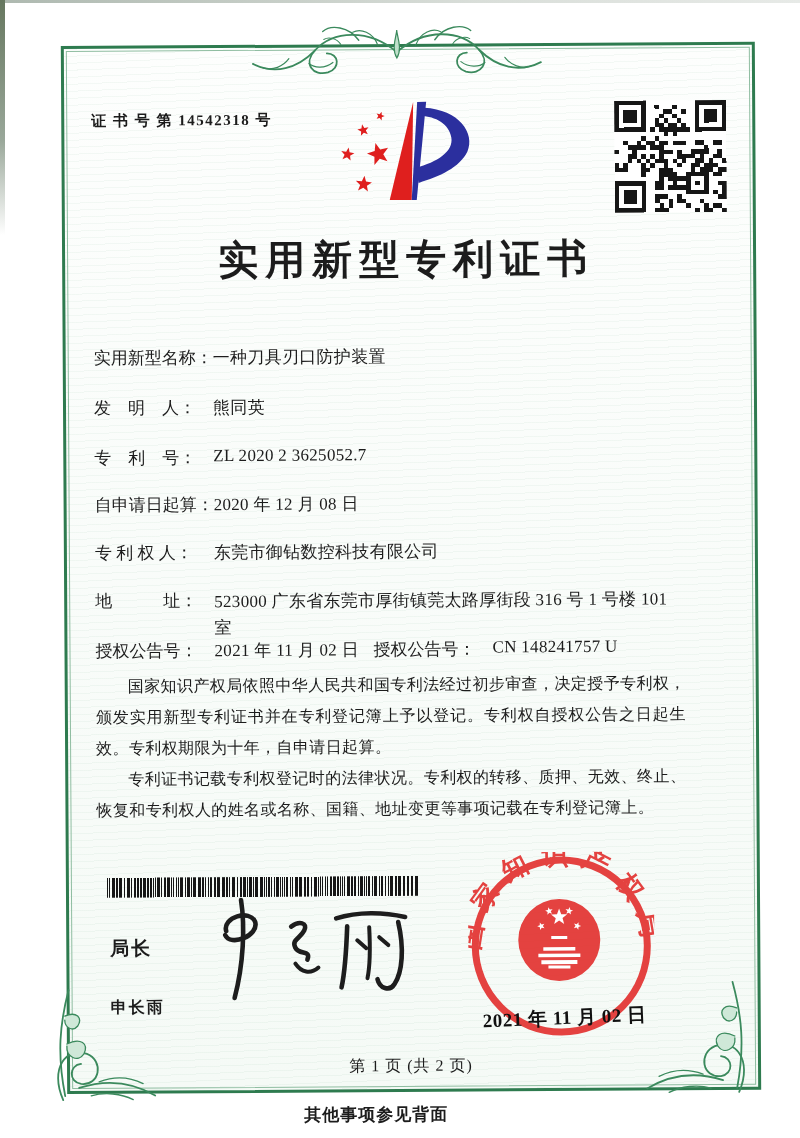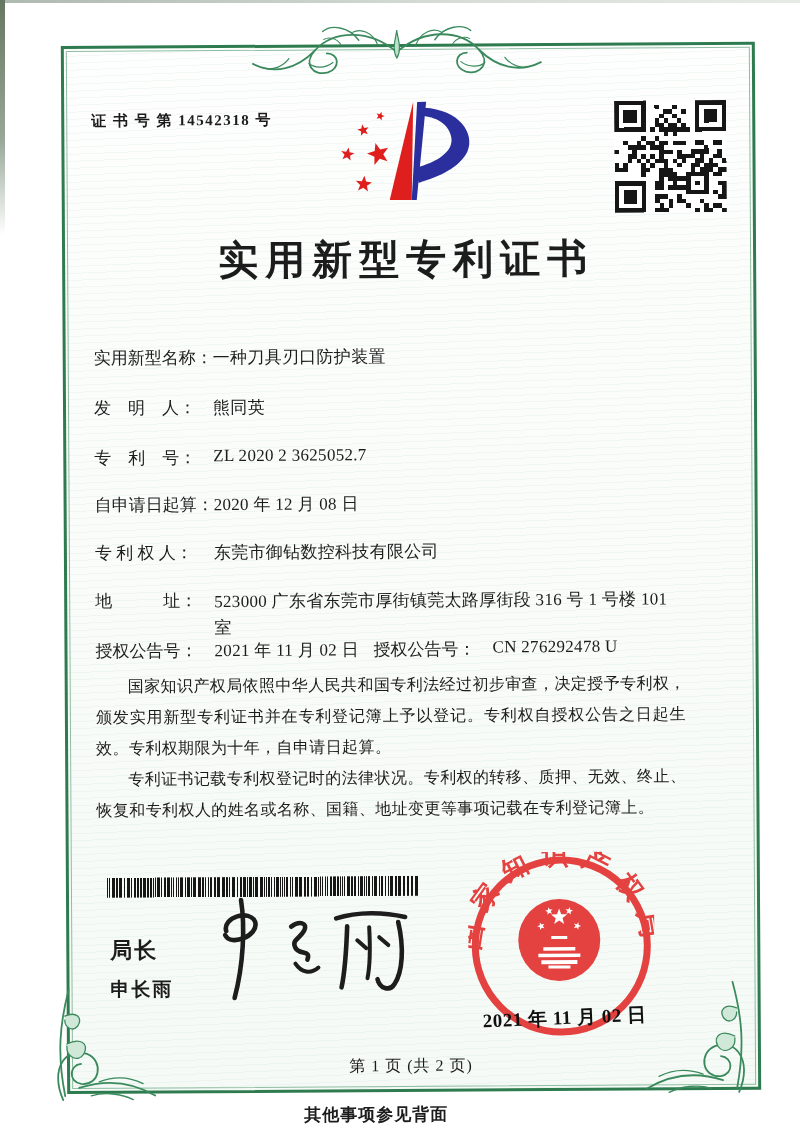--- a/index.html
+++ b/index.html
@@ -29,22 +29,22 @@
   .fields{left:95px;top:338px;width:592px;height:330px;font-size:17px;}
   .frow{position:absolute;left:0;display:flex;align-items:flex-start;}
   .flabel{display:inline-block;min-width:119px;white-space:pre;font-weight:400;flex:none;}
   .fvalue{font-weight:500;letter-spacing:0.3px;}
   .frow-wrap .fvalue{width:460px;line-height:26px;}
   .pair2{position:absolute;left:278px;top:0;display:flex;}
   .paras{left:95px;top:669px;width:590px;font-size:16px;line-height:31px;
     text-align:justify;letter-spacing:0.4px;}
   .paras p{margin:0;text-indent:2em;}
   .barcode{left:105px;top:876px;}
-  .signer-title{left:108px;top:934px;font-size:22px;font-weight:700;letter-spacing:2px;}
-  .signer-name{left:108px;top:975px;font-size:19px;font-weight:700;letter-spacing:2px;}
+  .signer-title{left:108px;top:934px;font-size:19px;font-weight:700;letter-spacing:2px;}
+  .signer-name{left:108px;top:996px;font-size:16px;font-weight:700;letter-spacing:2px;}
   .signature{left:196px;top:892px;}
   .seal{left:466px;top:853px;}
   .seal-date{left:480px;top:1006px;font-size:19px;font-weight:600;
     letter-spacing:0.5px;transform:rotate(-2deg);color:#111;}
   .page-num{left:64px;top:1056px;width:688px;text-align:center;font-size:16px;letter-spacing:1px;}
   .back-note{left:29px;top:1103px;width:688px;text-align:center;font-size:17px;
     font-weight:600;letter-spacing:1px;}
   .orn-top{left:240px;top:18px;}
   .orn-bl{left:44px;top:982px;}
   .orn-br{left:632px;top:978px;}
@@ -291,21 +291,21 @@
       </div>
       <div class="frow frow-wrap" style="top:250px;">
         <span class="flabel">地　　　址：</span>
         <span class="fvalue">523000 广东省东莞市厚街镇莞太路厚街段 316 号 1 号楼 101 室</span>
       </div>
       <div class="frow" style="top:300px;width:592px;">
         <span class="flabel">授权公告号：</span>
         <span class="fvalue">2021 年 11 月 02 日</span>
         <span class="pair2">
           <span class="flabel">授权公告号：</span>
-          <span class="fvalue">CN 276292478 U</span>
+          <span class="fvalue">CN 148241757 U</span>
         </span>
       </div>
     </div>
 
     <div class="abs paras">
       <p>国家知识产权局依照中华人民共和国专利法经过初步审查，决定授予专利权，颁发实用新型专利证书并在专利登记簿上予以登记。专利权自授权公告之日起生效。专利权期限为十年，自申请日起算。</p>
       <p>专利证书记载专利权登记时的法律状况。专利权的转移、质押、无效、终止、恢复和专利权人的姓名或名称、国籍、地址变更等事项记载在专利登记簿上。</p>
     </div>
 
     <svg class="abs barcode" id="barcode-svg" width="315" height="20" viewBox="0 0 315 20" shape-rendering="crispEdges">

